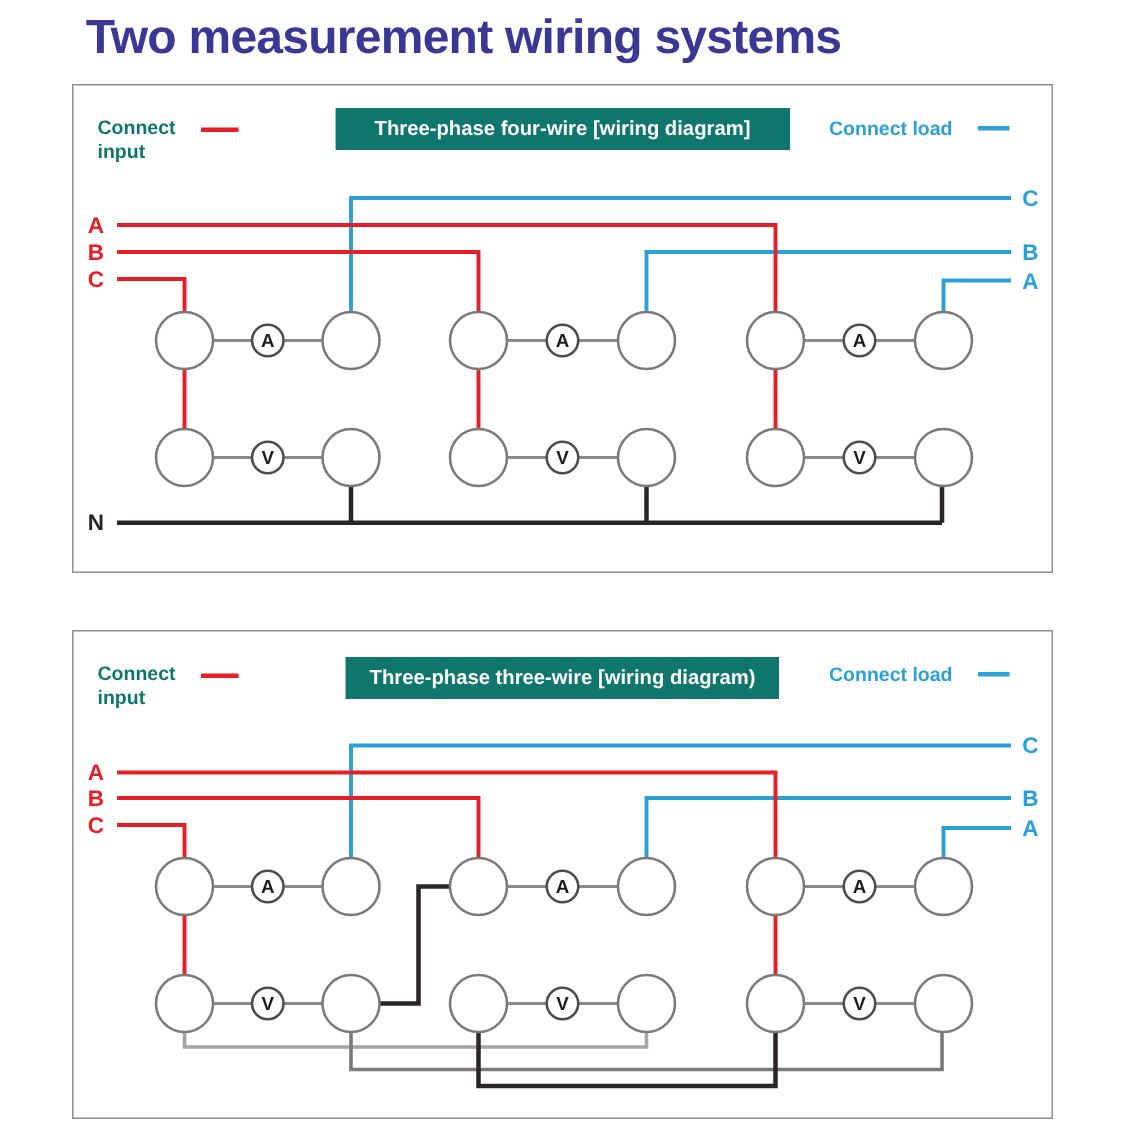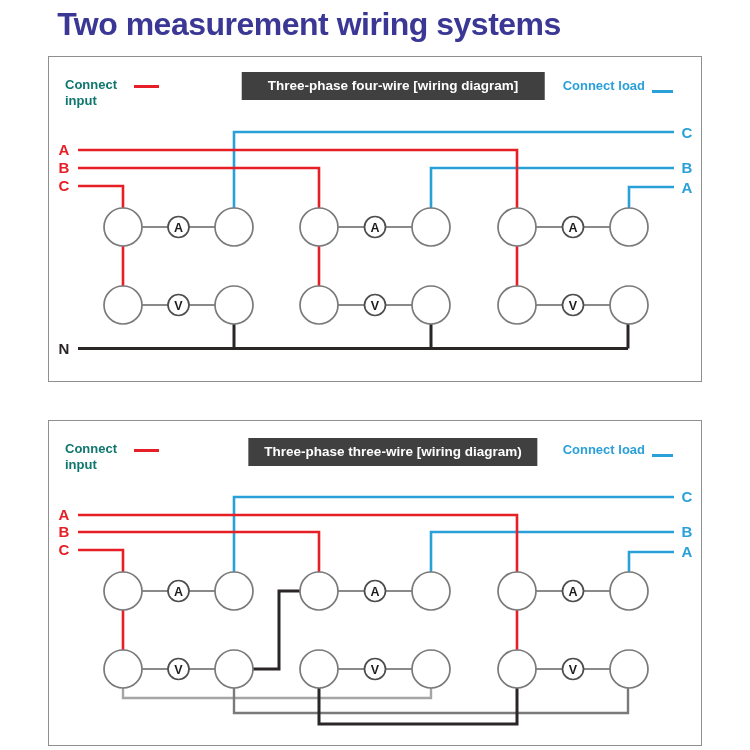--- a/index.html
+++ b/index.html
@@ -5,28 +5,28 @@
   html,body{margin:0;padding:0;background:#ffffff;}
   body{width:750px;height:750px;position:relative;overflow:hidden;
        font-family:"Liberation Sans", sans-serif;}
   .page-title{position:absolute;top:6px;left:0;width:618px;text-align:center;
        font-size:32px;font-weight:bold;color:#3a3795;letter-spacing:-0.5px;}
   .panel{position:absolute;left:48px;width:652px;height:324px;background:#fff;
        border:1px solid #8f8f8f;}
   #panel1{top:56px;}
   #panel2{top:420px;}
   .panel-header{position:absolute;top:15px;left:50%;transform:translateX(-50%);
-       background:#404040;color:#ffffff;font-size:13.5px;font-weight:bold;
+       background:#0f766e;color:#ffffff;font-size:13.5px;font-weight:bold;
        height:28px;line-height:28px;text-align:center;white-space:nowrap;
-       padding:0 26px;margin-left:18px;}
+       padding:0 26px;}
   #panel2 .panel-header{top:17px;padding:0 16px;}
   .legend-input{position:absolute;top:20px;left:16px;width:80px;
        color:#0f766e;font-size:13px;font-weight:bold;line-height:16px;}
   .dash-red{position:absolute;top:28px;left:85px;width:25px;height:3px;background:#e61e25;}
-  .legend-load-wrap{position:absolute;top:21px;right:28px;display:flex;align-items:flex-end;gap:7px;}
+  .legend-load-wrap{position:absolute;top:21px;right:28px;display:flex;align-items:center;gap:17px;}
   .legend-load{color:#2aa0d9;font-size:13px;font-weight:bold;white-space:nowrap;}
   .dash-blue{width:21px;height:3px;background:#2aa0d9;}
   svg.wiring{position:absolute;left:0;top:0;}
   svg text{font-family:"Liberation Sans", sans-serif;font-weight:bold;}
   .phase-red{fill:#e61e25;font-size:15px;}
   .phase-blue{fill:#2aa0d9;font-size:15px;}
   .phase-dark{fill:#2b2626;font-size:15px;}
   .meter-letter{fill:#1c1c1c;font-size:12.5px;}
 </style>
 </head>

